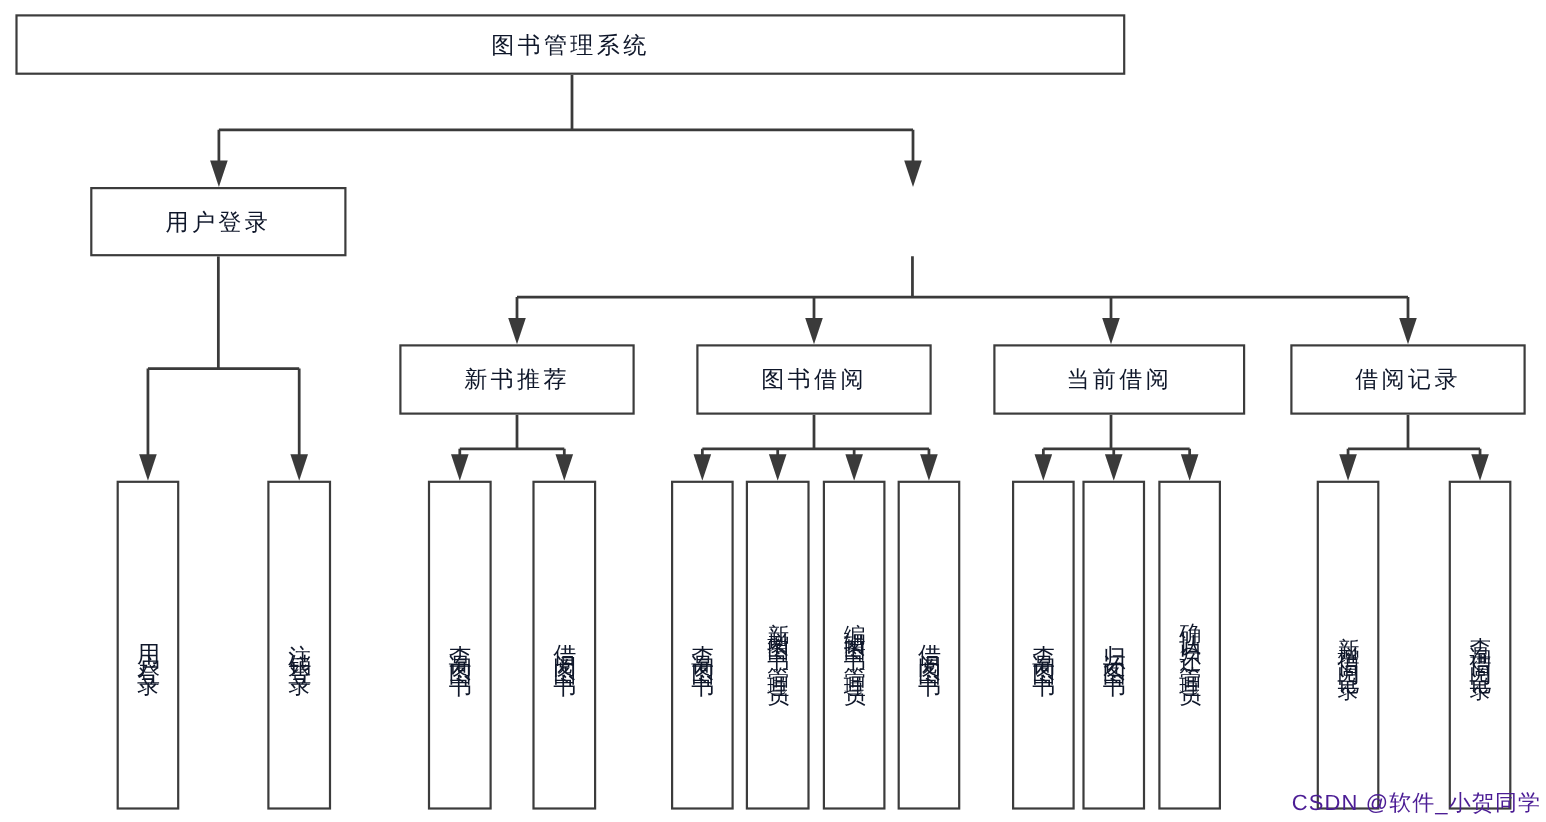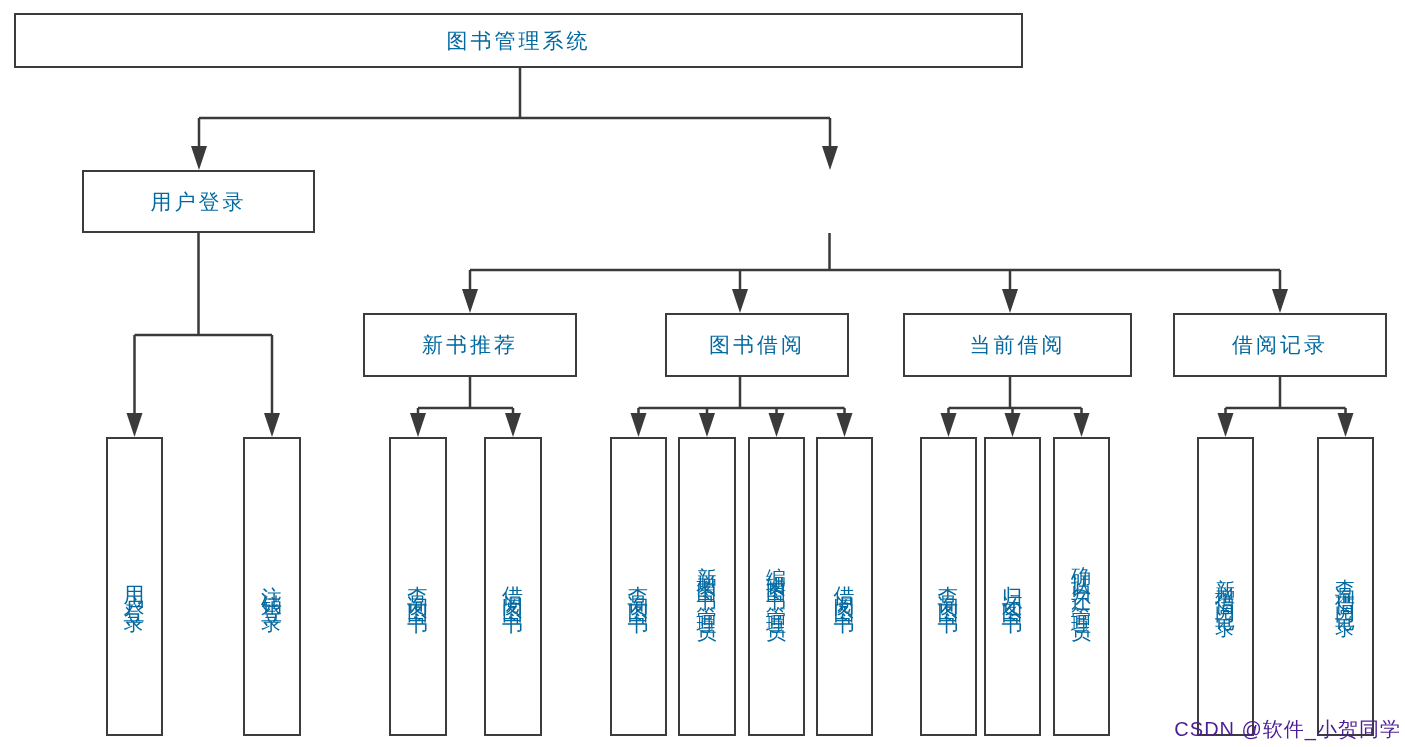--- a/index.html
+++ b/index.html
@@ -3,21 +3,21 @@
 <meta charset="utf-8">
 <style>
   html,body{margin:0;padding:0;background:#fff;}
   #stage{
     position:relative;width:1405px;height:747px;background:#ffffff;overflow:hidden;
     font-family:"Liberation Sans", sans-serif;
   }
   #wires{position:absolute;left:0;top:0;width:1405px;height:747px;}
   .box{
     position:absolute;box-sizing:border-box;background:#ffffff;
-    border:2.5px solid #3c3c3c;color:#0369a1;
+    border:2.5px solid #3c3c3c;color:#0f172a;
     display:flex;align-items:center;justify-content:center;
     font-size:21px;letter-spacing:3px;white-space:nowrap;z-index:2;
   }
   .vbox{
     writing-mode:vertical-rl;text-orientation:mixed;
     font-size:21px;letter-spacing:9px;line-height:1;
     padding:6px 0;
   }
   .vbox.long{letter-spacing:8px;font-size:20px;}
   .watermark{
@@ -68,21 +68,21 @@
       <polygon points="1217.5,413 1233.5,413 1225.5,437"></polygon>
       <polygon points="1337.5,413 1353.5,413 1345.5,437"></polygon>
     </g>
   </svg>
 
   <div class="box" style="left:14px;top:13px;width:1009px;height:55px;">图书管理系统</div>
 
   <div class="box" style="left:82px;top:170px;width:233px;height:63px;">用户登录</div>
 
   <div class="box" style="left:363px;top:313px;width:214px;height:64px;">新书推荐</div>
-  <div class="box" style="left:633px;top:313px;width:184px;height:64px;margin-left:32px;">图书借阅</div>
+  <div class="box" style="left:633px;top:313px;width:214px;height:64px;">图书借阅</div>
   <div class="box" style="left:903px;top:313px;width:229px;height:64px;">当前借阅</div>
   <div class="box" style="left:1173px;top:313px;width:214px;height:64px;">借阅记录</div>
 
   <div class="box vbox" style="left:106px;top:437px;width:57px;height:299px;">用户登录</div>
   <div class="box vbox" style="left:243px;top:437px;width:58px;height:299px;">注销登录</div>
 
   <div class="box vbox" style="left:389px;top:437px;width:58px;height:299px;">查询图书</div>
   <div class="box vbox" style="left:484px;top:437px;width:58px;height:299px;">借阅图书</div>
 
   <div class="box vbox" style="left:610px;top:437px;width:57px;height:299px;">查询图书</div>

